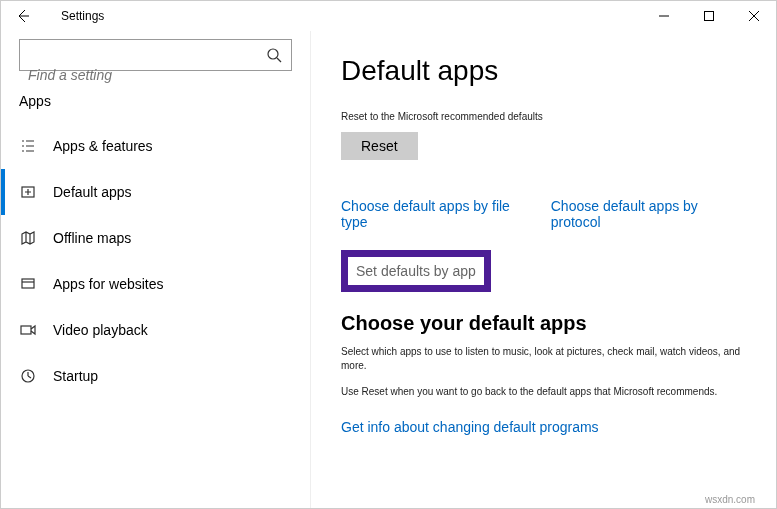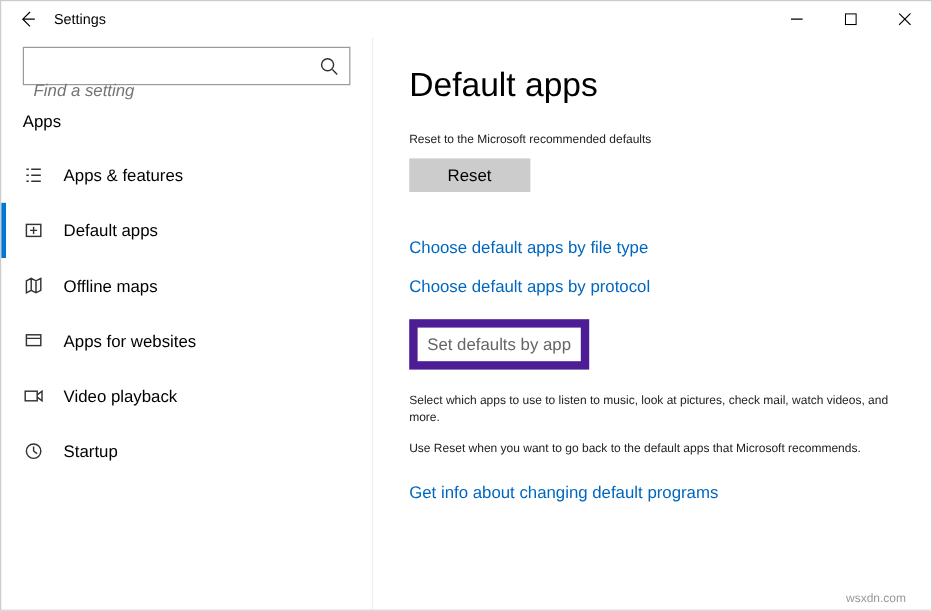--- a/index.html
+++ b/index.html
@@ -1,40 +1,40 @@
 <!DOCTYPE html>
 <html><head>
   <meta charset="utf-8">
   <style>
     * { margin: 0; padding: 0; box-sizing: border-box; font-family: "Segoe UI", Tahoma, sans-serif; }
     body { width: 777px; height: 509px; background: #fff; overflow: hidden; position: relative; }
     .window-frame { width: 100%; height: 100%; display: flex; flex-direction: column; border: 1px solid #ccc; }
     .title-bar { height: 30px; display: flex; align-items: center; padding-left: 8px; }
-    .title-bar-left { display: flex; align-items: center; gap: 8px; }
+    .title-bar-left { display: flex; align-items: center; gap: 24px; }
     .back-btn { width: 28px; height: 28px; display: flex; align-items: center; justify-content: center; }
     .title-txt { font-size: 12px; color: #000; }
     .window-controls { margin-left: auto; display: flex; }
     .wctl { width: 45px; height: 30px; display: flex; align-items: center; justify-content: center; }
     .wctl svg { width: 10px; height: 10px; }
     .body { flex: 1; display: flex; overflow: hidden; }
     .sidebar { width: 310px; padding: 8px 0 0 0; display: flex; flex-direction: column; border-right: 1px solid #eee; }
     .home-row { display: flex; align-items: center; gap: 15px; padding: 10px 18px; font-size: 14px; margin-bottom: 6px; }
     .search-wrap { margin: 0 18px 16px 18px; border: 1px solid #999; height: 32px; display: flex; align-items: center; padding: 0 8px; }
     .search-wrap input { flex: 1; border: none; outline: none; font-size: 14px; font-style: italic; color: #666; background: transparent; margin-top: 40px; }
     .section-label { font-weight: 400; font-size: 14px; padding: 6px 18px 14px 18px; }
     .nav-item { display: flex; align-items: center; gap: 16px; padding: 14px 18px; font-size: 14px; position: relative; }
     .nav-item.active::before { content: ""; position: absolute; left: 0; top: 0; bottom: 0; width: 4px; background: #0078d7; }
     .nav-icon { width: 18px; height: 18px; display: flex; align-items: center; justify-content: center; color: #000; }
     .nav-icon svg { width: 16px; height: 16px; stroke: #333; fill: none; stroke-width: 1.2; }
     .content { flex: 1; padding: 24px 28px 10px 30px; overflow-y: auto; }
     .page-title { font-size: 28px; font-weight: 400; margin-bottom: 24px; }
     .content p { font-size: 10px; color: #222; }
-    .reset-btn { margin-top: 10px; margin-bottom: 30px; background: #ccc; border: none; padding: 6px 32px; font-size: 14px; }
+    .reset-btn { margin-top: 10px; margin-bottom: 30px; background: #ccc; border: none; padding: 6px 20px; font-size: 14px; }
     .link-item { color: #0067c0; font-size: 14px; padding: 8px 0; }
-    .link-stack { display: flex; flex-direction: column; gap: 0; margin-bottom: 12px; }
+    .link-stack { display: flex; flex-direction: row; gap: 14px; margin-bottom: 12px; }
     .highlight-box { border: 7px solid #4c1d95; padding: 6px 8px; color: #666; font-size: 14px; width: fit-content; margin-top: 4px; margin-bottom: 20px; }
     .subhead { font-size: 20px; font-weight: 600; margin: 12px 0 10px 0; }
     .desc { font-size: 13px; color: #444; margin-bottom: 12px; line-height: 1.4; }
     .watermark { position: absolute; bottom: 4px; right: 22px; font-size: 10px; color: #999; }
   </style>
 </head>
 <body>
 
 <div class="window-frame">
   <div class="title-bar">
@@ -141,19 +141,20 @@
       <h1 class="page-title">Default apps</h1>
       <p>Reset to the Microsoft recommended defaults</p>
       <button class="reset-btn">Reset</button>
 
       <div class="link-stack">
         <div class="link-item">Choose default apps by file type</div>
         <div class="link-item">Choose default apps by protocol</div>
       </div>
       <div class="highlight-box">Set defaults by app</div>
 
+      <h2 class="subhead">Choose your default apps</h2>
       <p class="desc">Select which apps to use to listen to music, look at pictures, check mail, watch videos, and more.</p>
       <p class="desc">Use Reset when you want to go back to the default apps that Microsoft recommends.</p>
       <div class="link-item">Get info about changing default programs</div>
     </div>
   </div>
 </div>
 <div class="watermark">wsxdn.com</div>
 
 </body></html>

